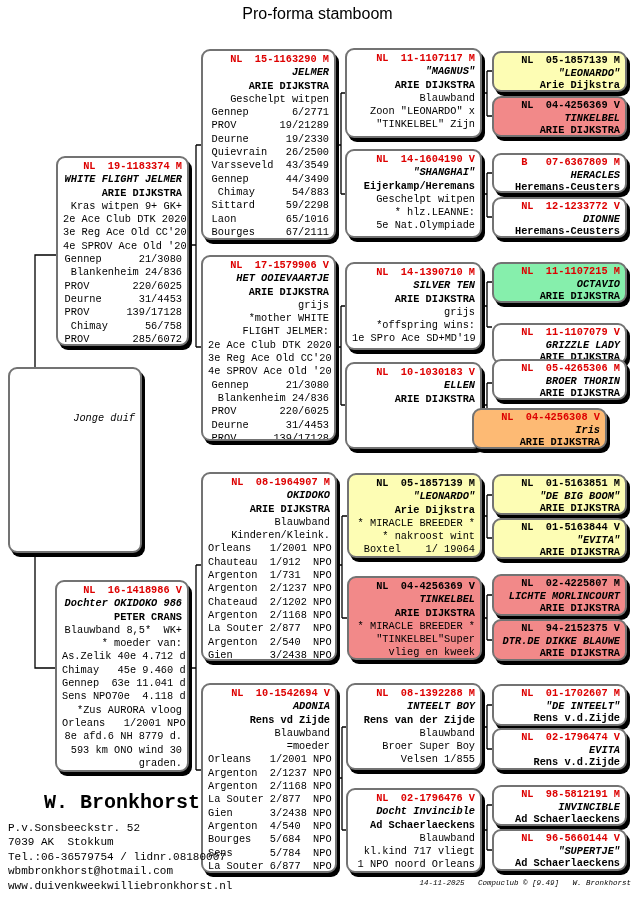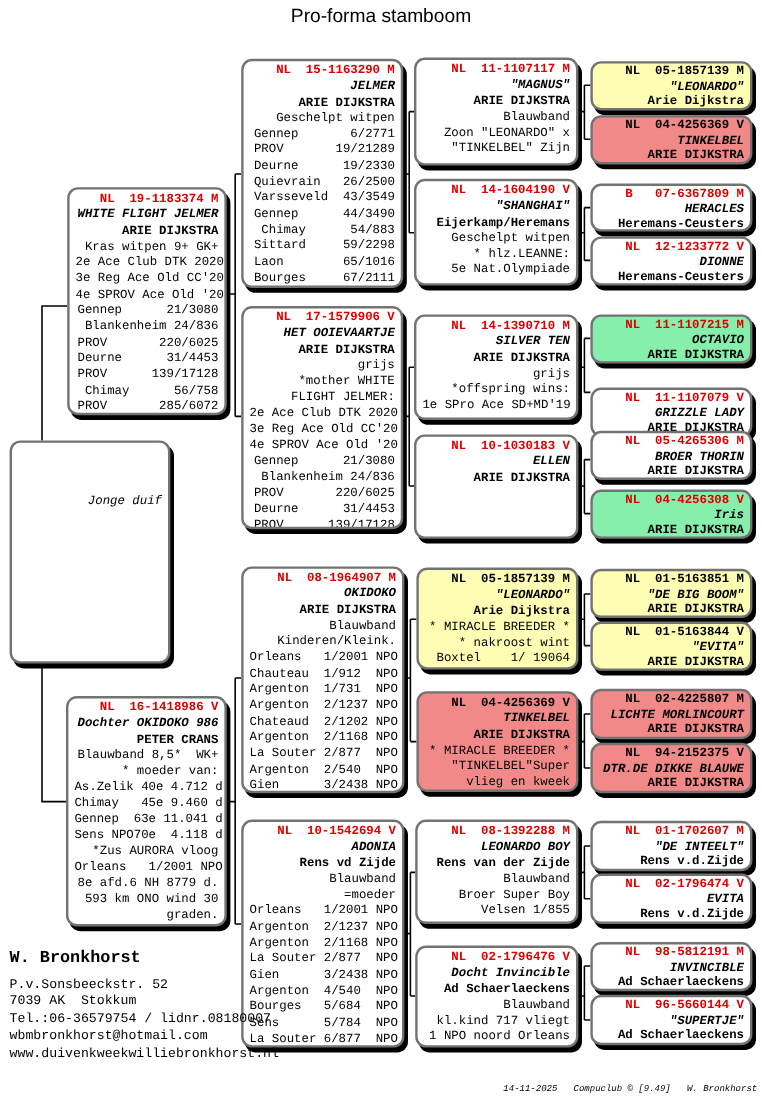--- a/index.html
+++ b/index.html
@@ -19,25 +19,25 @@
     padding:2px 5px 0 5px;font-size:10.3px;line-height:13.3px;
     white-space:pre;overflow:hidden;text-align:right;
   }
   .pbox .ring{font-weight:700;color:var(--ring-red,#dd0000);}
   .pbox.yellow .ring,.pbox.red .ring{color:#000;}
   .pbox .name{font-style:italic;font-weight:700;}
   .pbox .owner{font-weight:700;}
   .pbox.small{line-height:12.7px;padding:1px 5px 0 5px;}
   .subject-label{font-style:italic;margin-top:14px;}
   .contact{position:absolute;left:8px;top:791px;}
-  .contact-name{font-size:14px;font-weight:700;margin-bottom:7px;}
+  .contact-name{font-size:20px;font-weight:700;margin-bottom:7px;margin-left:36px;}
   .contact-lines{font-size:11px;line-height:14.4px;white-space:pre;}
   .footer{
     position:absolute;right:4px;top:879px;font-size:7.5px;
-    font-style:italic;white-space:pre;margin-top:25px;
+    font-style:italic;white-space:pre;
   }
 </style>
 </head>
 <body>
 
 <div class="page">
   <div class="title">Pro-forma stamboom</div>
 
   <svg class="connectors" width="635" height="913" id="connector-svg">
       <path d="M56 255H35V367" fill="none" stroke="#000" stroke-width="1.3"></path>
@@ -138,34 +138,34 @@
       <div class="pbox white" style="left: 345px; top: 262px; width: 137px; height: 88px; background: rgb(255, 255, 255);"><div class="ring">NL  14-1390710 M</div><div class="name">SILVER TEN</div><div class="owner">ARIE DIJKSTRA</div><div class="body">grijs
 *offspring wins:
 1e SPro Ace SD+MD'19</div></div>
       <div class="pbox white" style="left: 345px; top: 362px; width: 137px; height: 87px; background: rgb(255, 255, 255);"><div class="ring">NL  10-1030183 V</div><div class="name">ELLEN</div><div class="owner">ARIE DIJKSTRA</div></div>
       <div class="pbox yellow" style="left: 347px; top: 473px; width: 135px; height: 85px; background: rgb(253, 253, 180);"><div class="ring">NL  05-1857139 M</div><div class="name">"LEONARDO"</div><div class="owner">Arie Dijkstra</div><div class="body">* MIRACLE BREEDER *
 * nakroost wint
 Boxtel    1/ 19064</div></div>
       <div class="pbox red" style="left: 347px; top: 576px; width: 135px; height: 84px; background: rgb(242, 137, 137);"><div class="ring">NL  04-4256369 V</div><div class="name">TINKELBEL</div><div class="owner">ARIE DIJKSTRA</div><div class="body">* MIRACLE BREEDER *
 "TINKELBEL"Super
 vlieg en kweek</div></div>
-      <div class="pbox white" style="left: 346px; top: 683px; width: 136px; height: 87px; background: rgb(255, 255, 255);"><div class="ring">NL  08-1392288 M</div><div class="name">LEONARDO BOY</div><div class="owner">Rens van der Zijde</div><div class="body">Blauwband
+      <div class="pbox white" style="left: 346px; top: 683px; width: 136px; height: 87px; background: rgb(255, 255, 255);"><div class="ring">NL  08-1392288 M</div><div class="name">INTEELT BOY</div><div class="owner">Rens van der Zijde</div><div class="body">Blauwband
 Broer Super Boy
 Velsen 1/855</div></div>
       <div class="pbox white" style="left: 346px; top: 788px; width: 136px; height: 85px; background: rgb(255, 255, 255);"><div class="ring">NL  02-1796476 V</div><div class="name">Docht Invincible</div><div class="owner">Ad Schaerlaeckens</div><div class="body">Blauwband
 kl.kind 717 vliegt
 1 NPO noord Orleans</div></div>
       <div class="pbox yellow small" style="left: 492px; top: 51px; width: 135px; height: 41px; background: rgb(253, 253, 180);"><div class="ring">NL  05-1857139 M</div><div class="name">"LEONARDO"</div><div class="owner">Arie Dijkstra</div></div>
       <div class="pbox red small" style="left: 492px; top: 96px; width: 135px; height: 41px; background: rgb(242, 137, 137);"><div class="ring">NL  04-4256369 V</div><div class="name">TINKELBEL</div><div class="owner">ARIE DIJKSTRA</div></div>
       <div class="pbox white small" style="left: 492px; top: 153px; width: 135px; height: 40px; background: rgb(255, 255, 255);"><div class="ring">B   07-6367809 M</div><div class="name">HERACLES</div><div class="owner">Heremans-Ceusters</div></div>
       <div class="pbox white small" style="left: 492px; top: 197px; width: 135px; height: 41px; background: rgb(255, 255, 255);"><div class="ring">NL  12-1233772 V</div><div class="name">DIONNE</div><div class="owner">Heremans-Ceusters</div></div>
       <div class="pbox white small" style="left: 492px; top: 262px; width: 135px; height: 41px; background: #86efac;"><div class="ring">NL  11-1107215 M</div><div class="name">OCTAVIO</div><div class="owner">ARIE DIJKSTRA</div></div>
       <div class="pbox white small" style="left: 492px; top: 323px; width: 135px; height: 41px; background: rgb(255, 255, 255);"><div class="ring">NL  11-1107079 V</div><div class="name">GRIZZLE LADY</div><div class="owner">ARIE DIJKSTRA</div></div>
       <div class="pbox white small" style="left: 492px; top: 359px; width: 135px; height: 41px; background: rgb(255, 255, 255);"><div class="ring">NL  05-4265306 M</div><div class="name">BROER THORIN</div><div class="owner">ARIE DIJKSTRA</div></div>
-      <div class="pbox white small" style="left: 492px; top: 408px; width: 135px; height: 41px; background: #86efac;"><div class="ring">NL  04-4256308 V</div><div class="name">Iris</div><div class="owner">ARIE DIJKSTRA</div></div>
+      <div class="pbox white small" style="left: 472px; top: 408px; width: 135px; height: 41px; background: #fdba74;"><div class="ring">NL  04-4256308 V</div><div class="name">Iris</div><div class="owner">ARIE DIJKSTRA</div></div>
       <div class="pbox yellow small" style="left: 492px; top: 474px; width: 135px; height: 41px; background: rgb(253, 253, 180);"><div class="ring">NL  01-5163851 M</div><div class="name">"DE BIG BOOM"</div><div class="owner">ARIE DIJKSTRA</div></div>
       <div class="pbox yellow small" style="left: 492px; top: 518px; width: 135px; height: 41px; background: rgb(253, 253, 180);"><div class="ring">NL  01-5163844 V</div><div class="name">"EVITA"</div><div class="owner">ARIE DIJKSTRA</div></div>
       <div class="pbox red small" style="left: 492px; top: 574px; width: 135px; height: 42px; background: rgb(242, 137, 137);"><div class="ring">NL  02-4225807 M</div><div class="name">LICHTE MORLINCOURT</div><div class="owner">ARIE DIJKSTRA</div></div>
       <div class="pbox red small" style="left: 492px; top: 619px; width: 135px; height: 42px; background: rgb(242, 137, 137);"><div class="ring">NL  94-2152375 V</div><div class="name">DTR.DE DIKKE BLAUWE</div><div class="owner">ARIE DIJKSTRA</div></div>
       <div class="pbox white small" style="left: 492px; top: 684px; width: 135px; height: 42px; background: rgb(255, 255, 255);"><div class="ring">NL  01-1702607 M</div><div class="name">"DE INTEELT"</div><div class="owner">Rens v.d.Zijde</div></div>
       <div class="pbox white small" style="left: 492px; top: 728px; width: 135px; height: 42px; background: rgb(255, 255, 255);"><div class="ring">NL  02-1796474 V</div><div class="name">EVITA</div><div class="owner">Rens v.d.Zijde</div></div>
       <div class="pbox white small" style="left: 492px; top: 785px; width: 135px; height: 41px; background: rgb(255, 255, 255);"><div class="ring">NL  98-5812191 M</div><div class="name">INVINCIBLE</div><div class="owner">Ad Schaerlaeckens</div></div>
       <div class="pbox white small" style="left: 492px; top: 829px; width: 135px; height: 42px; background: rgb(255, 255, 255);"><div class="ring">NL  96-5660144 V</div><div class="name">"SUPERTJE"</div><div class="owner">Ad Schaerlaeckens</div></div>
     </div>
 

